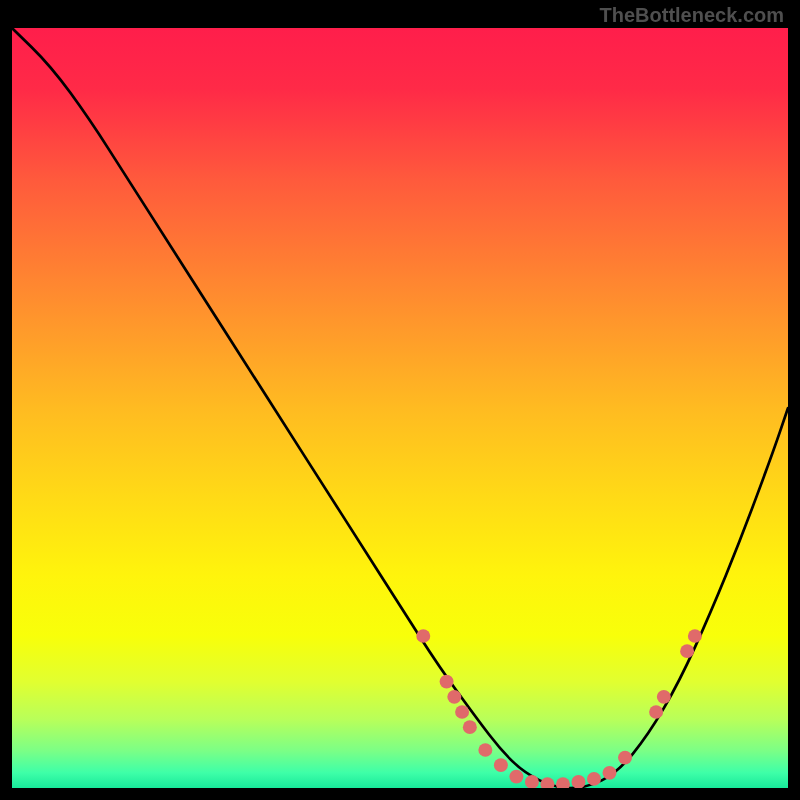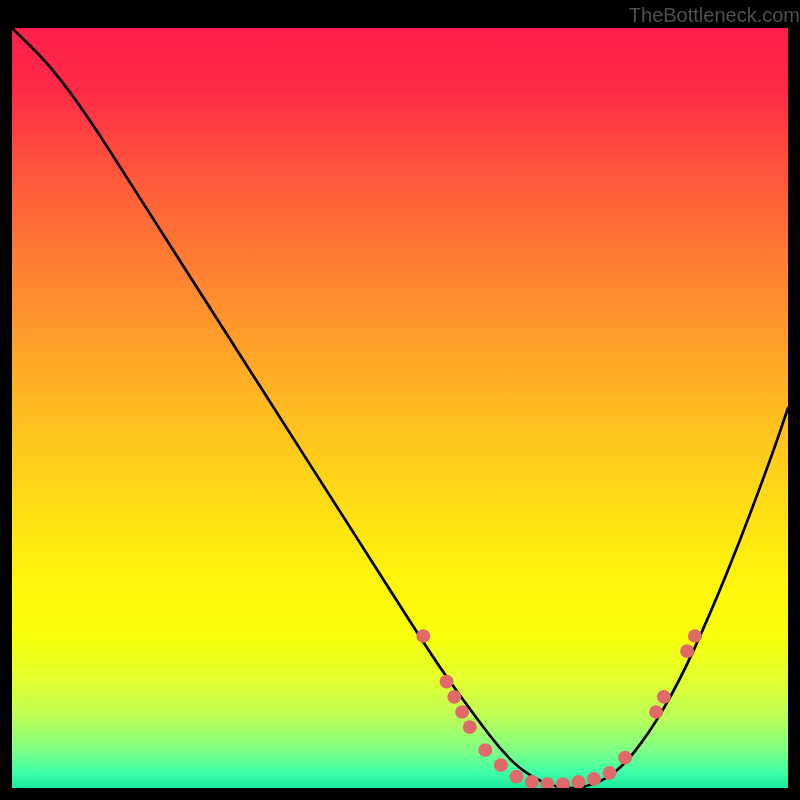--- a/index.html
+++ b/index.html
@@ -7,24 +7,24 @@
     padding: 0;
     background: #000;
     width: 800px;
     height: 800px;
     position: relative;
     font-family: Arial, sans-serif;
   }
   .watermark {
     position: absolute;
     top: 4px;
-    right: 0;
+    right: 16px;
     color: #4f4f4f;
     font-size: 20px;
-    font-weight: 400;
+    font-weight: 700;
     z-index: 10;
   }
   .plot-area {
     position: absolute;
     left: 12px;
     top: 28px;
     width: 776px;
     height: 760px;
   }
   .gradient-bg {

